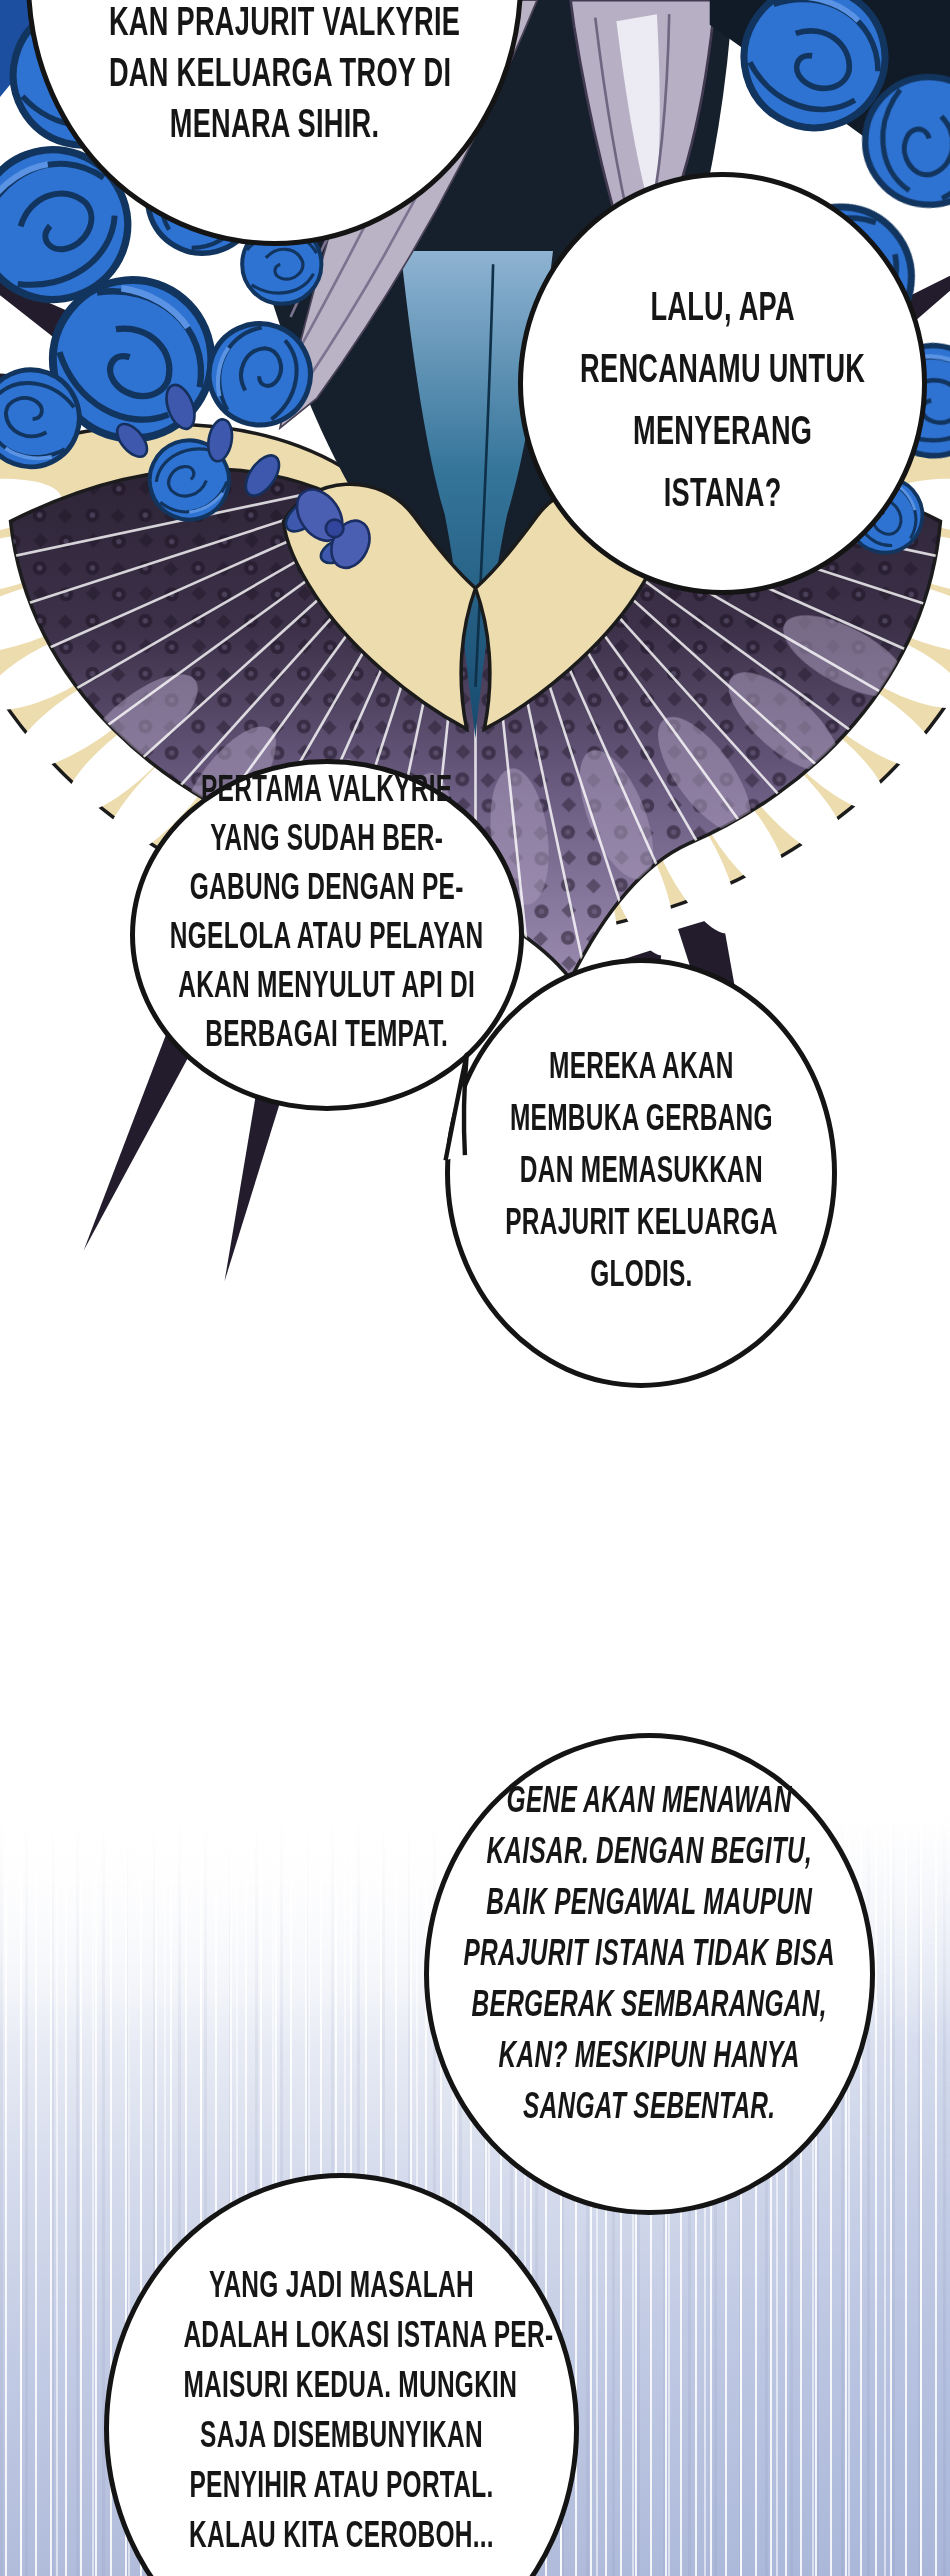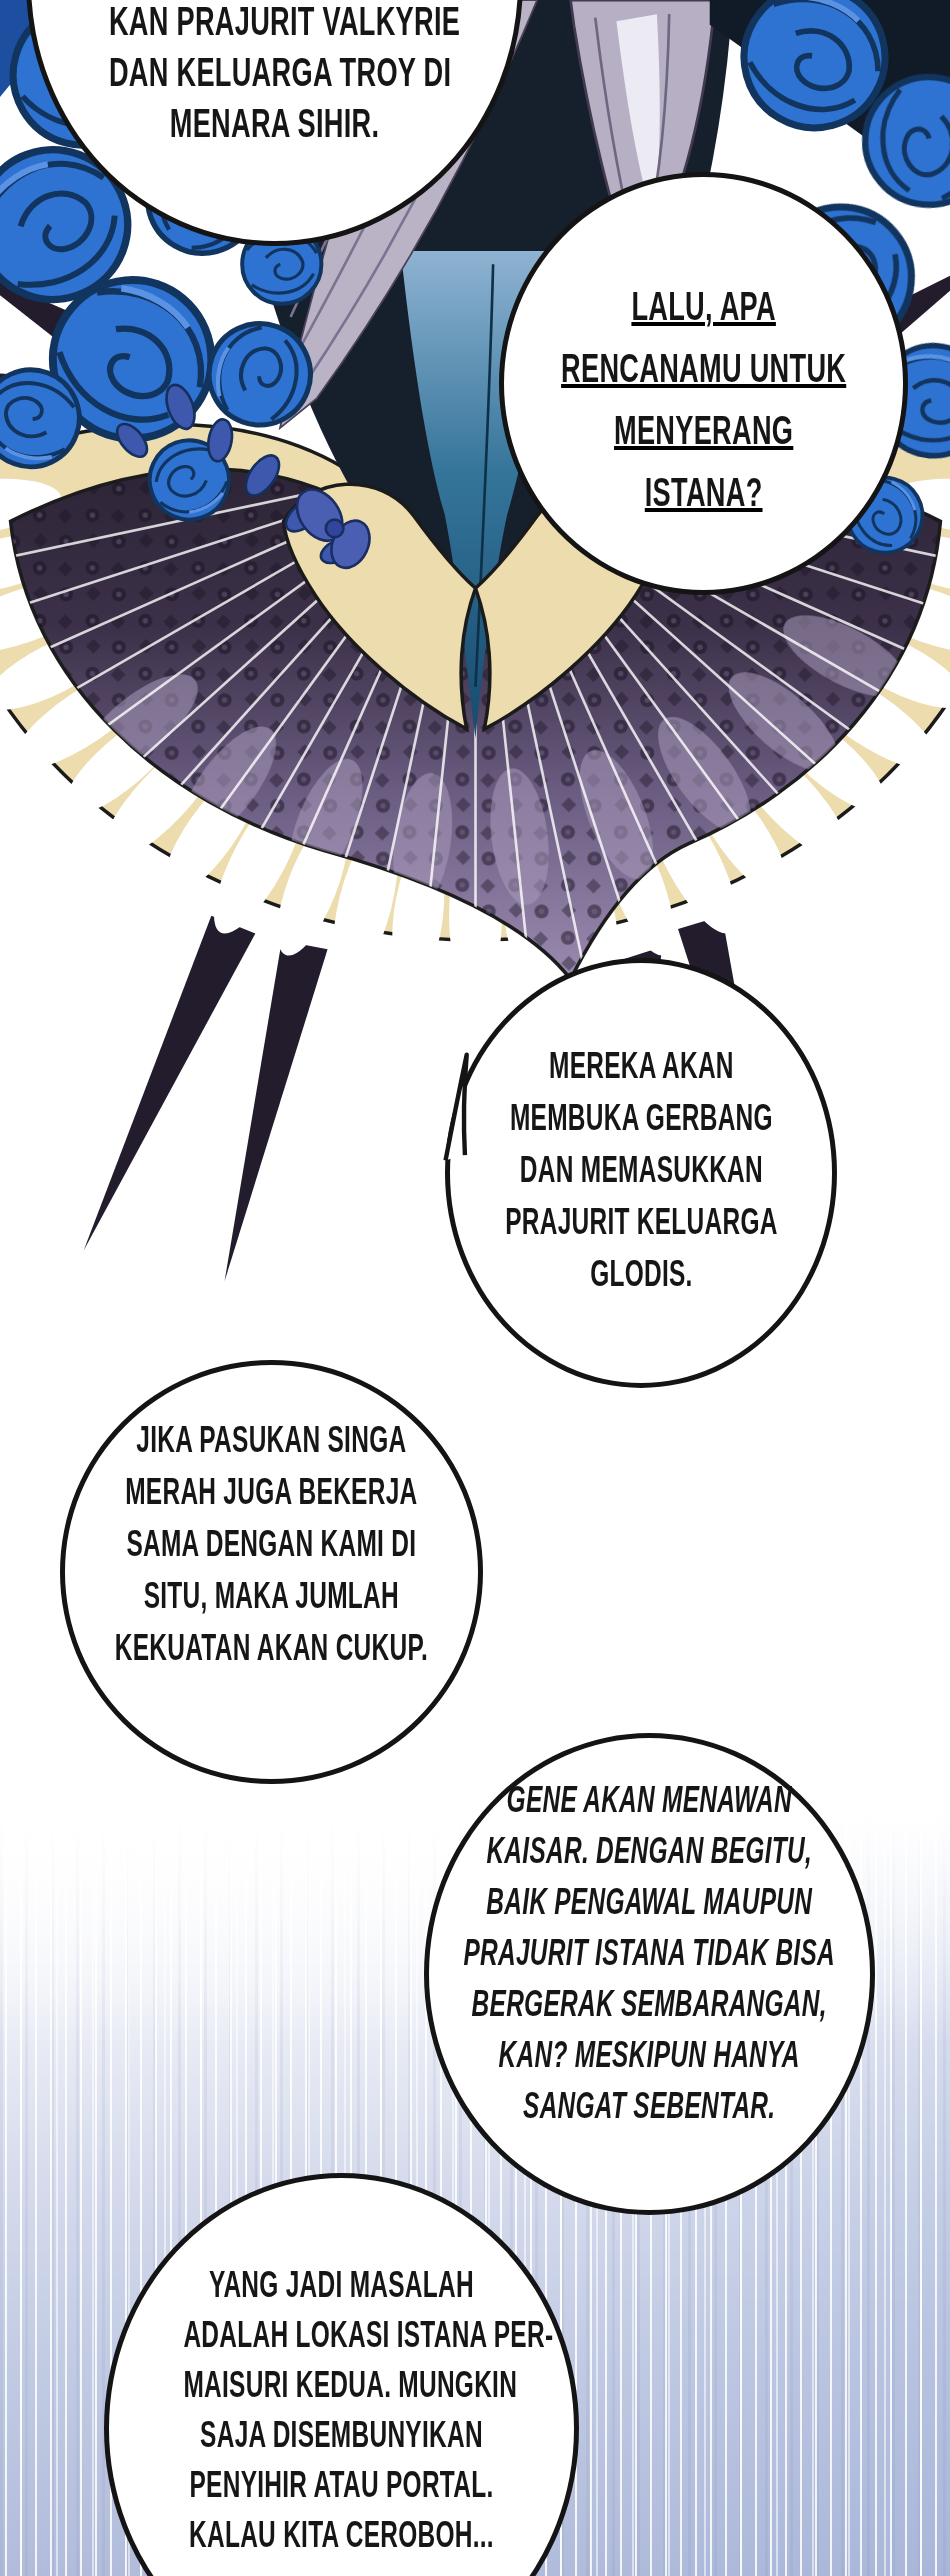--- a/index.html
+++ b/index.html
@@ -243,49 +243,50 @@
   <div class="bottom-bg"></div>
 
   <div class="bubble fs-a" style="left:26.4px; top:-282px; width:497px; height:528px;">
     <div class="lines abs-lines" style="bottom:92px;">
       <div class="ln">KAN PRAJURIT VALKYRIE</div>
       <div class="ln">DAN KELUARGA TROY DI</div>
       <div class="ln">MENARA SIHIR.</div>
     </div>
   </div>
 
-  <div class="bubble fs-b" style="left:499px; top:172px; width:409px; height:423px;text-decoration:underline;">
+  <div class="bubble fs-b" style="left:518px; top:172px; width:409px; height:423px;">
     <div class="lines" style="padding-top:30px;">
       <div class="ln">LALU, APA</div>
       <div class="ln">RENCANAMU UNTUK</div>
       <div class="ln">MENYERANG</div>
       <div class="ln">ISTANA?</div>
     </div>
   </div>
 
+  <div class="bubble fs-c" style="left:130px; top:759px; width:394px; height:352px;">
+    <div class="lines" style="padding-bottom:49px;">
+      <div class="ln">PERTAMA VALKYRIE</div>
+      <div class="ln">YANG SUDAH BER-</div>
+      <div class="ln">GABUNG DENGAN PE-</div>
+      <div class="ln">NGELOLA ATAU PELAYAN</div>
+      <div class="ln">AKAN MENYULUT API DI</div>
+      <div class="ln">BERBAGAI TEMPAT.</div>
+    </div>
+  </div>
 
   <div class="bubble fs-d" style="left:445px; top:958px; width:392px; height:430px;">
     <div class="lines" style="padding-bottom:7px;">
       <div class="ln">MEREKA AKAN</div>
       <div class="ln">MEMBUKA GERBANG</div>
       <div class="ln">DAN MEMASUKKAN</div>
       <div class="ln">PRAJURIT KELUARGA</div>
       <div class="ln">GLODIS.</div>
     </div>
   </div>
 
-  <div class="bubble fs-d" style="left:60px; top:1360px; width:423px; height:424px;">
-    <div class="lines" style="padding-bottom:56px;">
-      <div class="ln">JIKA PASUKAN SINGA</div>
-      <div class="ln">MERAH JUGA BEKERJA</div>
-      <div class="ln">SAMA DENGAN KAMI DI</div>
-      <div class="ln">SITU, MAKA JUMLAH</div>
-      <div class="ln">KEKUATAN AKAN CUKUP.</div>
-    </div>
-  </div>
 
   <div class="bubble fs-e" style="left:424px; top:1733px; width:451px; height:482px;font-style:italic;">
     <div class="lines" style="padding-bottom:44px;">
       <div class="ln">GENE AKAN MENAWAN</div>
       <div class="ln">KAISAR. DENGAN BEGITU,</div>
       <div class="ln">BAIK PENGAWAL MAUPUN</div>
       <div class="ln">PRAJURIT ISTANA TIDAK BISA</div>
       <div class="ln">BERGERAK SEMBARANGAN,</div>
       <div class="ln">KAN? MESKIPUN HANYA</div>
       <div class="ln">SANGAT SEBENTAR.</div>

